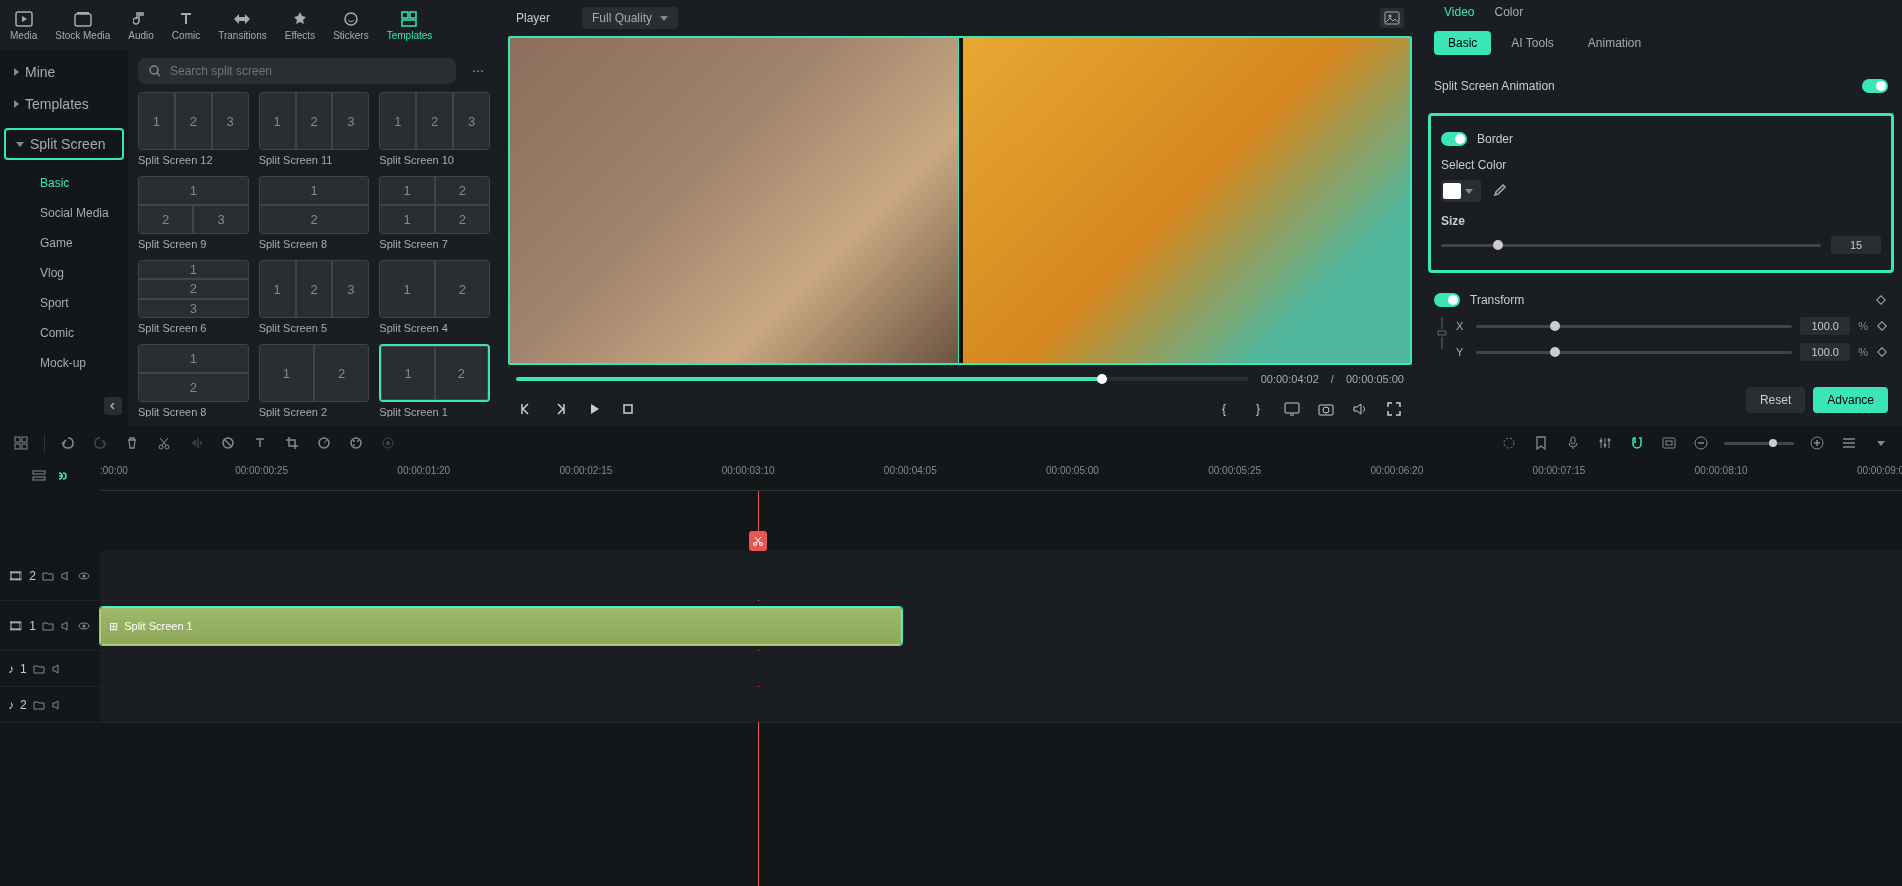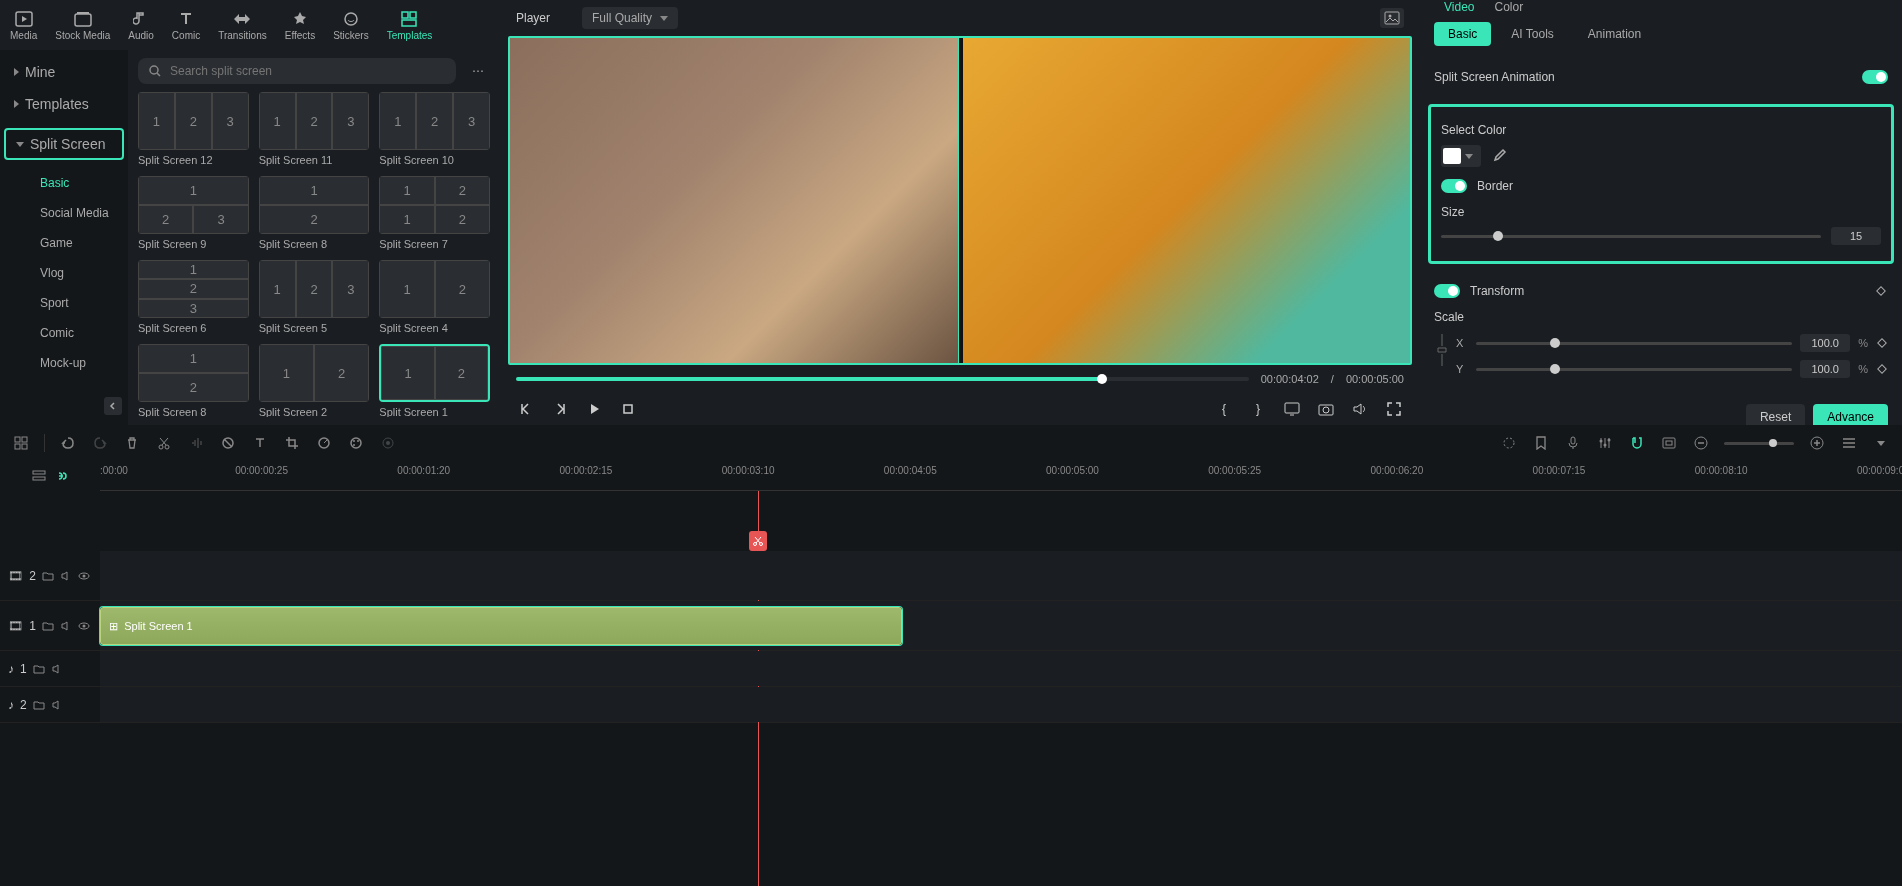--- a/index.html
+++ b/index.html
@@ -447,55 +447,54 @@
         <div class="sub-tab">AI Tools</div>
         <div class="sub-tab">Animation</div>
       </div>
       <div class="prop-section">
         <div class="prop-row">
           <span class="prop-label">Split Screen Animation</span>
           <div class="toggle"></div>
         </div>
       </div>
       <div class="highlight-box">
+        <div class="prop-row">
+          <div class="toggle"></div>
+          <span class="prop-label">Border</span>
+        </div>
         <div class="prop-row" style="flex-direction:column;align-items:flex-start;gap:8px;">
           <span style="color:#ccc;">Select Color</span>
           <div style="display:flex;gap:10px;align-items:center;">
             <div class="color-swatch">
                 <div class="swatch-fill"></div>
                 <span class="chev"></span>
               </div>
             <svg width="16" height="16" viewBox="0 0 16 16" style="cursor:pointer;">
                 <path d="M12 2l2 2-7 7-3 1 1-3z" fill="none" stroke="#aaa" stroke-width="1.5"></path>
               </svg>
           </div>
         </div>
-        <div class="prop-row">
-          <div class="toggle"></div>
-          <span class="prop-label">Border</span>
-        </div>
         <div class="prop-row" style="flex-direction:column;align-items:stretch;gap:8px;">
-          <span style="color:#ccc;">Size</span>
+          <span style="color:#ccc;font-weight:bold;">Size</span>
           <div class="slider-row">
             <div class="slider">
                 <div class="slider-handle" style="left:15%;"></div>
               </div>
             <div class="slider-val">15</div>
           </div>
         </div>
       </div>
       <div class="prop-section">
         <div class="prop-row">
           <div class="toggle"></div>
           <span class="prop-label">Transform</span>
           <svg width="14" height="14" viewBox="0 0 14 14" style="cursor:pointer;">
               <rect x="4" y="4" width="6" height="6" transform="rotate(45 7 7)" fill="none" stroke="#aaa"></rect>
             </svg>
         </div>
-        <div style="padding:6px 0;"><span style="color:#ccc;">Scale</span></div>
         <div style="display:flex;gap:6px;">
           <svg width="16" height="40" viewBox="0 0 16 40" style="cursor:pointer;">
               <path d="M8 4v12M8 24v12M4 18h8v4H4z" fill="none" stroke="#666"></path>
             </svg>
           <div style="flex:1;">
             <div class="scale-row">
               <span class="scale-lbl">X</span>
               <div class="slider">
                   <div class="slider-handle" style="left:25%;"></div>
                 </div>

